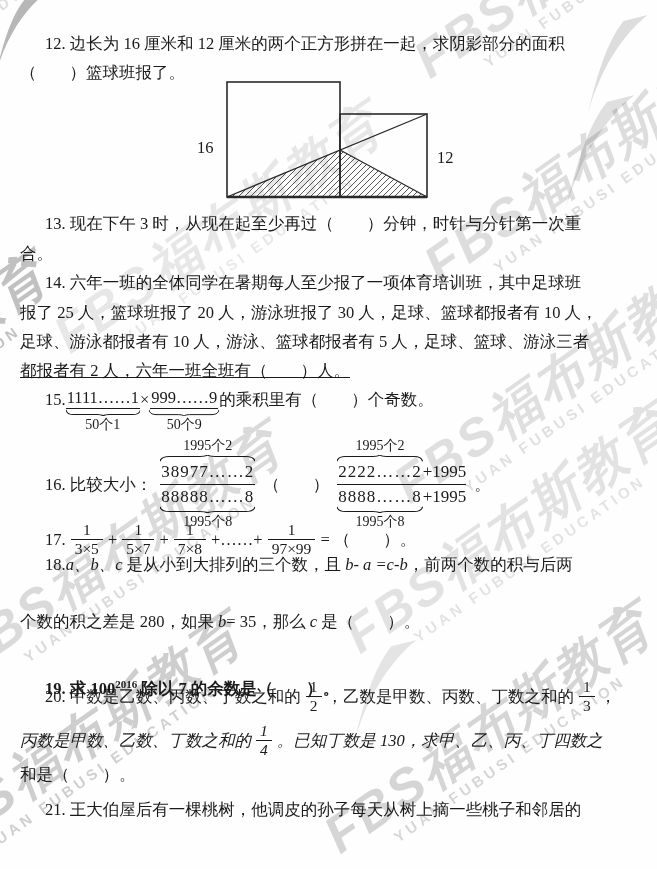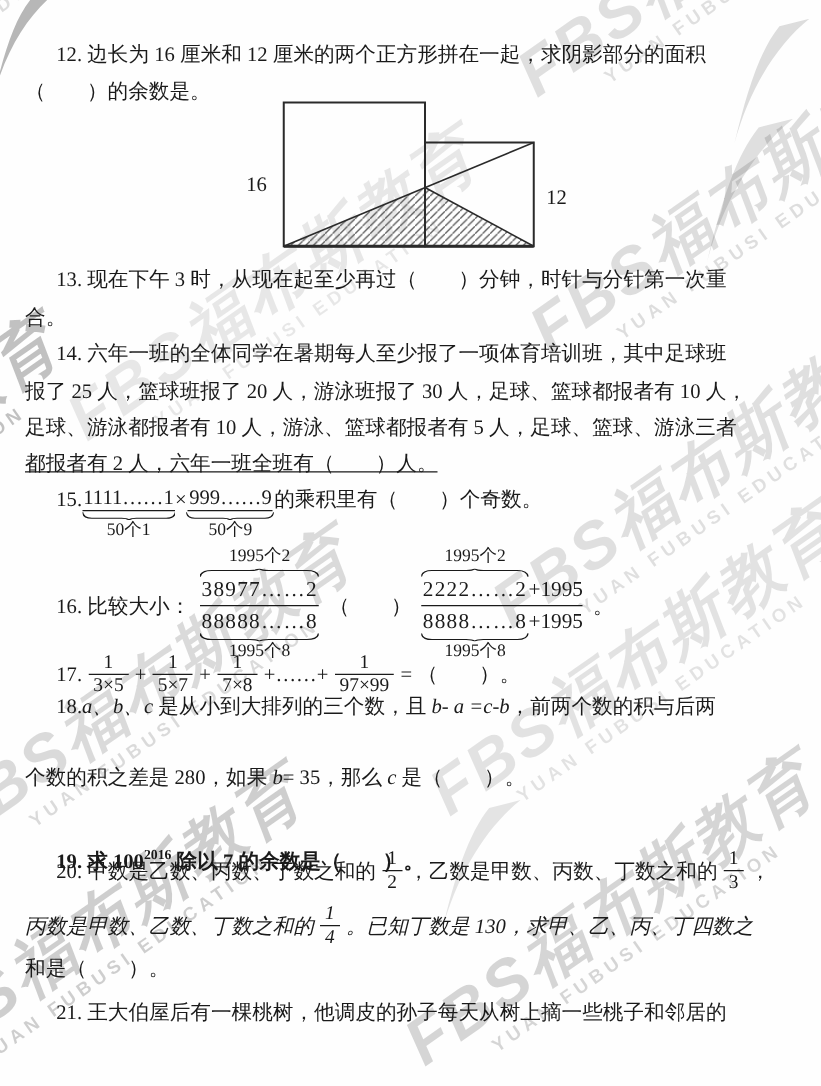--- a/index.html
+++ b/index.html
@@ -100,21 +100,21 @@
       <path d="M60,0 C35,20 12,55 0,100 C10,58 20,26 36,6 Z" fill="rgba(0,0,0,0.28)"></path>
     </svg>
     <svg class="swoosh" style="left:350px;top:640px;" width="70" height="105" viewBox="0 0 60 100">
       <path d="M60,0 C35,20 12,55 0,100 C10,58 20,26 36,6 Z" fill="rgba(0,0,0,0.10)"></path>
     </svg>
   </div>
 
   <div id="content">
 
     <div class="line" style="left:45px;top:33px;">12. 边长为 16 厘米和 12 厘米的两个正方形拼在一起，求阴影部分的面积</div>
-    <div class="line" style="left:20px;top:62px;">（　　）的余数是。</div>
+    <div class="line" style="left:20px;top:62px;">（　　）篮球班报了。</div>
 
     <svg id="figure" width="206" height="122" viewBox="0 0 206 122">
       <defs>
         <pattern id="hatch" patternUnits="userSpaceOnUse" width="6" height="6">
           <path d="M0,6 L6,0" stroke="#555" stroke-width="1"></path>
         </pattern>
       </defs>
       <polygon points="3,118 116,71 116,118" fill="url(#hatch)" stroke="none"></polygon>
       <polygon points="116,71 203,118 116,118" fill="url(#hatch)" stroke="none"></polygon>
       <rect x="3" y="3" width="113" height="115" fill="none" stroke="#2a2a2a" stroke-width="1.6"></rect>

